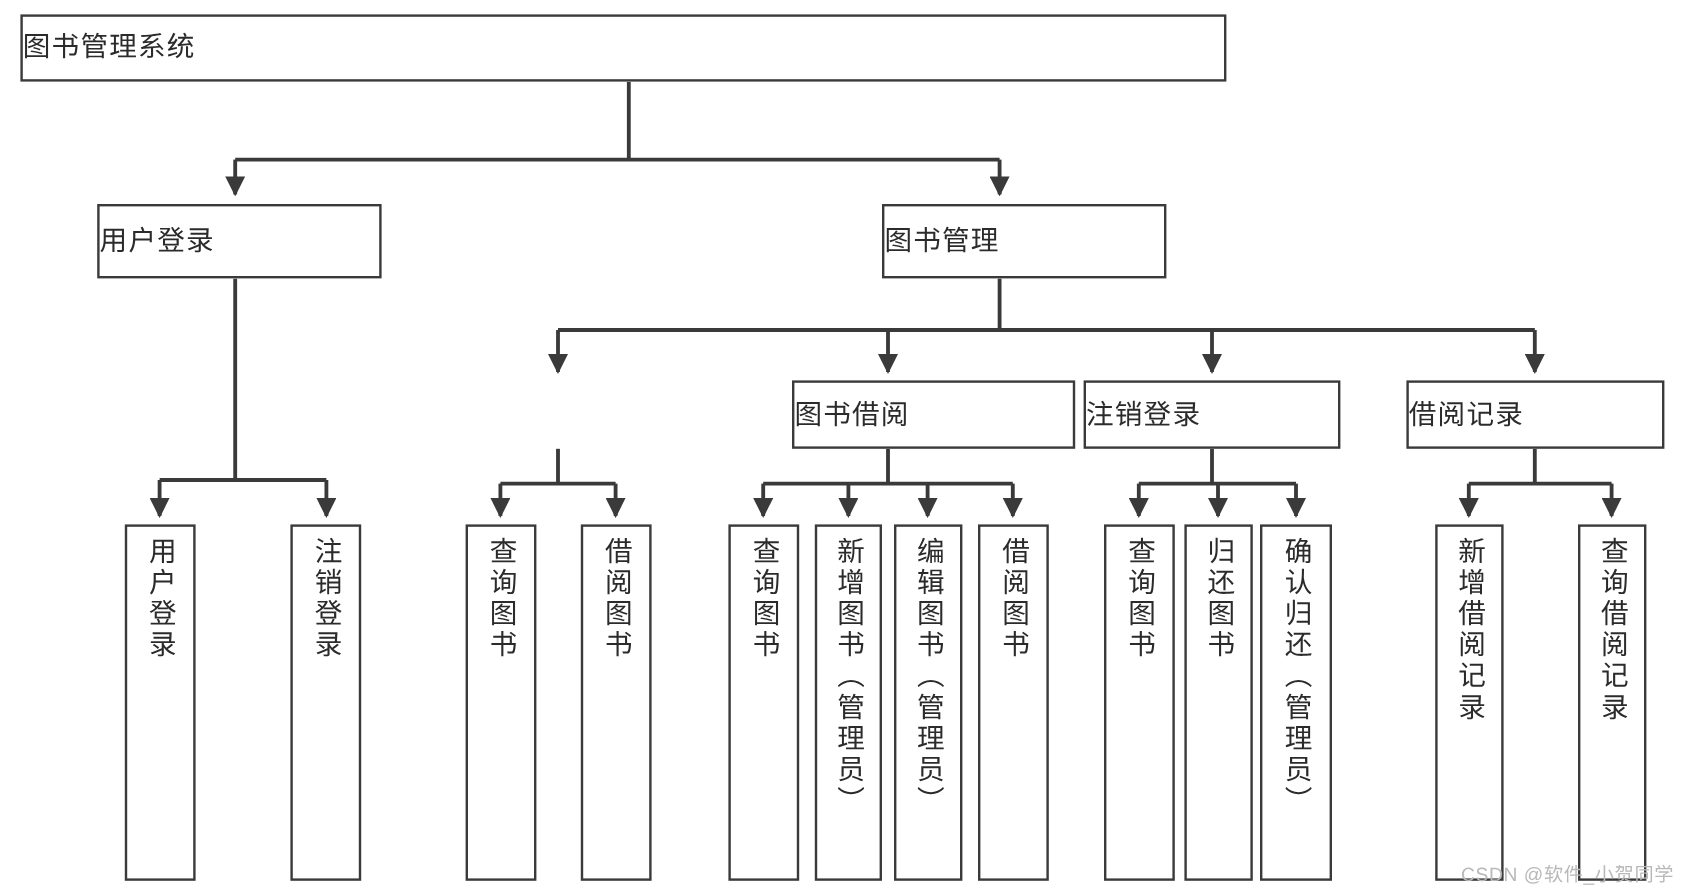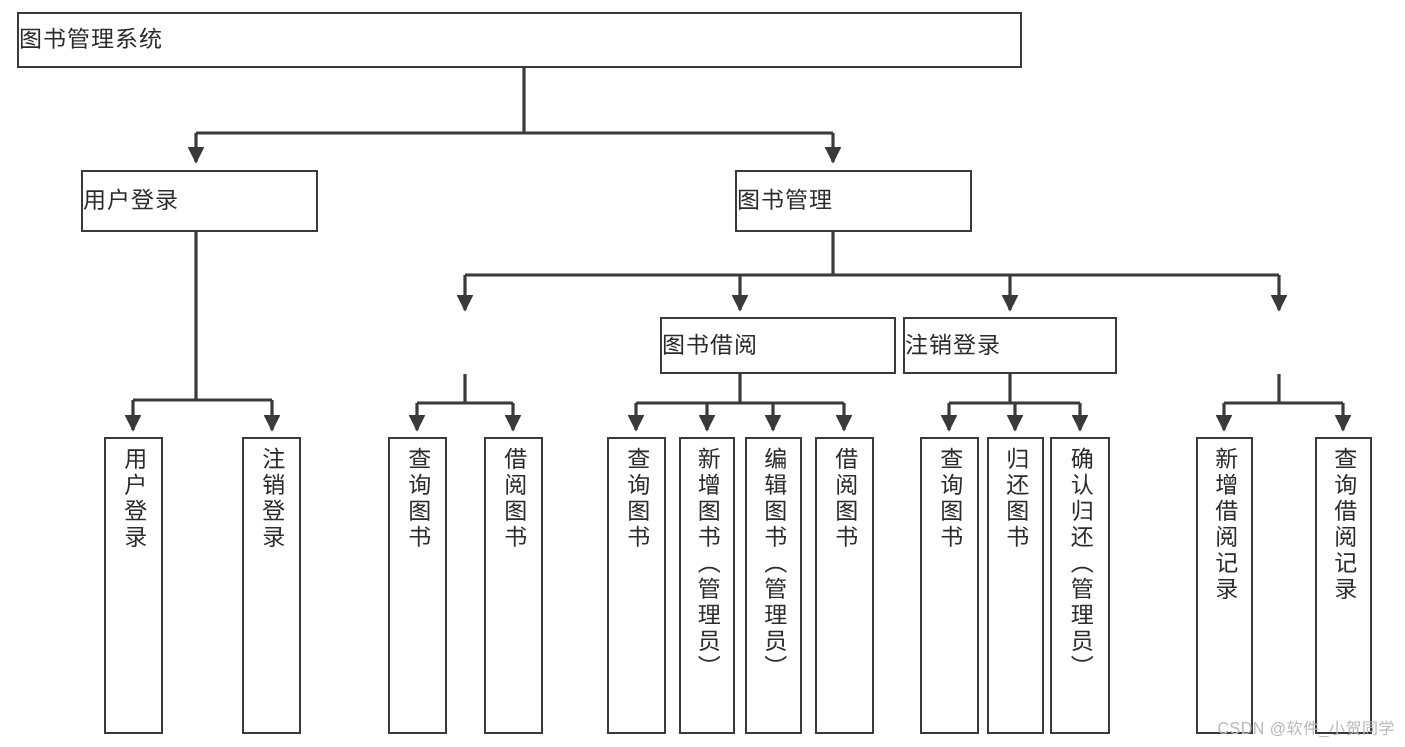--- a/index.html
+++ b/index.html
@@ -139,20 +139,23 @@
 
 
   <div class="node node-h" style="left:660px; top:317px; width:236px; height:57px;">
     <span>图书借阅</span>
   </div>
 
   <div class="node node-h" style="left:903px; top:317px; width:214px; height:57px;">
     <span>注销登录</span>
   </div>
 
+  <div class="node node-h" style="left:1172px; top:317px; width:215px; height:57px;">
+    <span>借阅记录</span>
+  </div>
 
   <div class="node node-v" style="left:104px; top:437px; width:59px; height:297px;">
     <span class="vtext">用户登录</span>
   </div>
 
   <div class="node node-v" style="left:242px; top:437px; width:59px; height:297px;">
     <span class="vtext">注销登录</span>
   </div>
 
   <div class="node node-v" style="left:388px; top:437px; width:59px; height:297px;">

